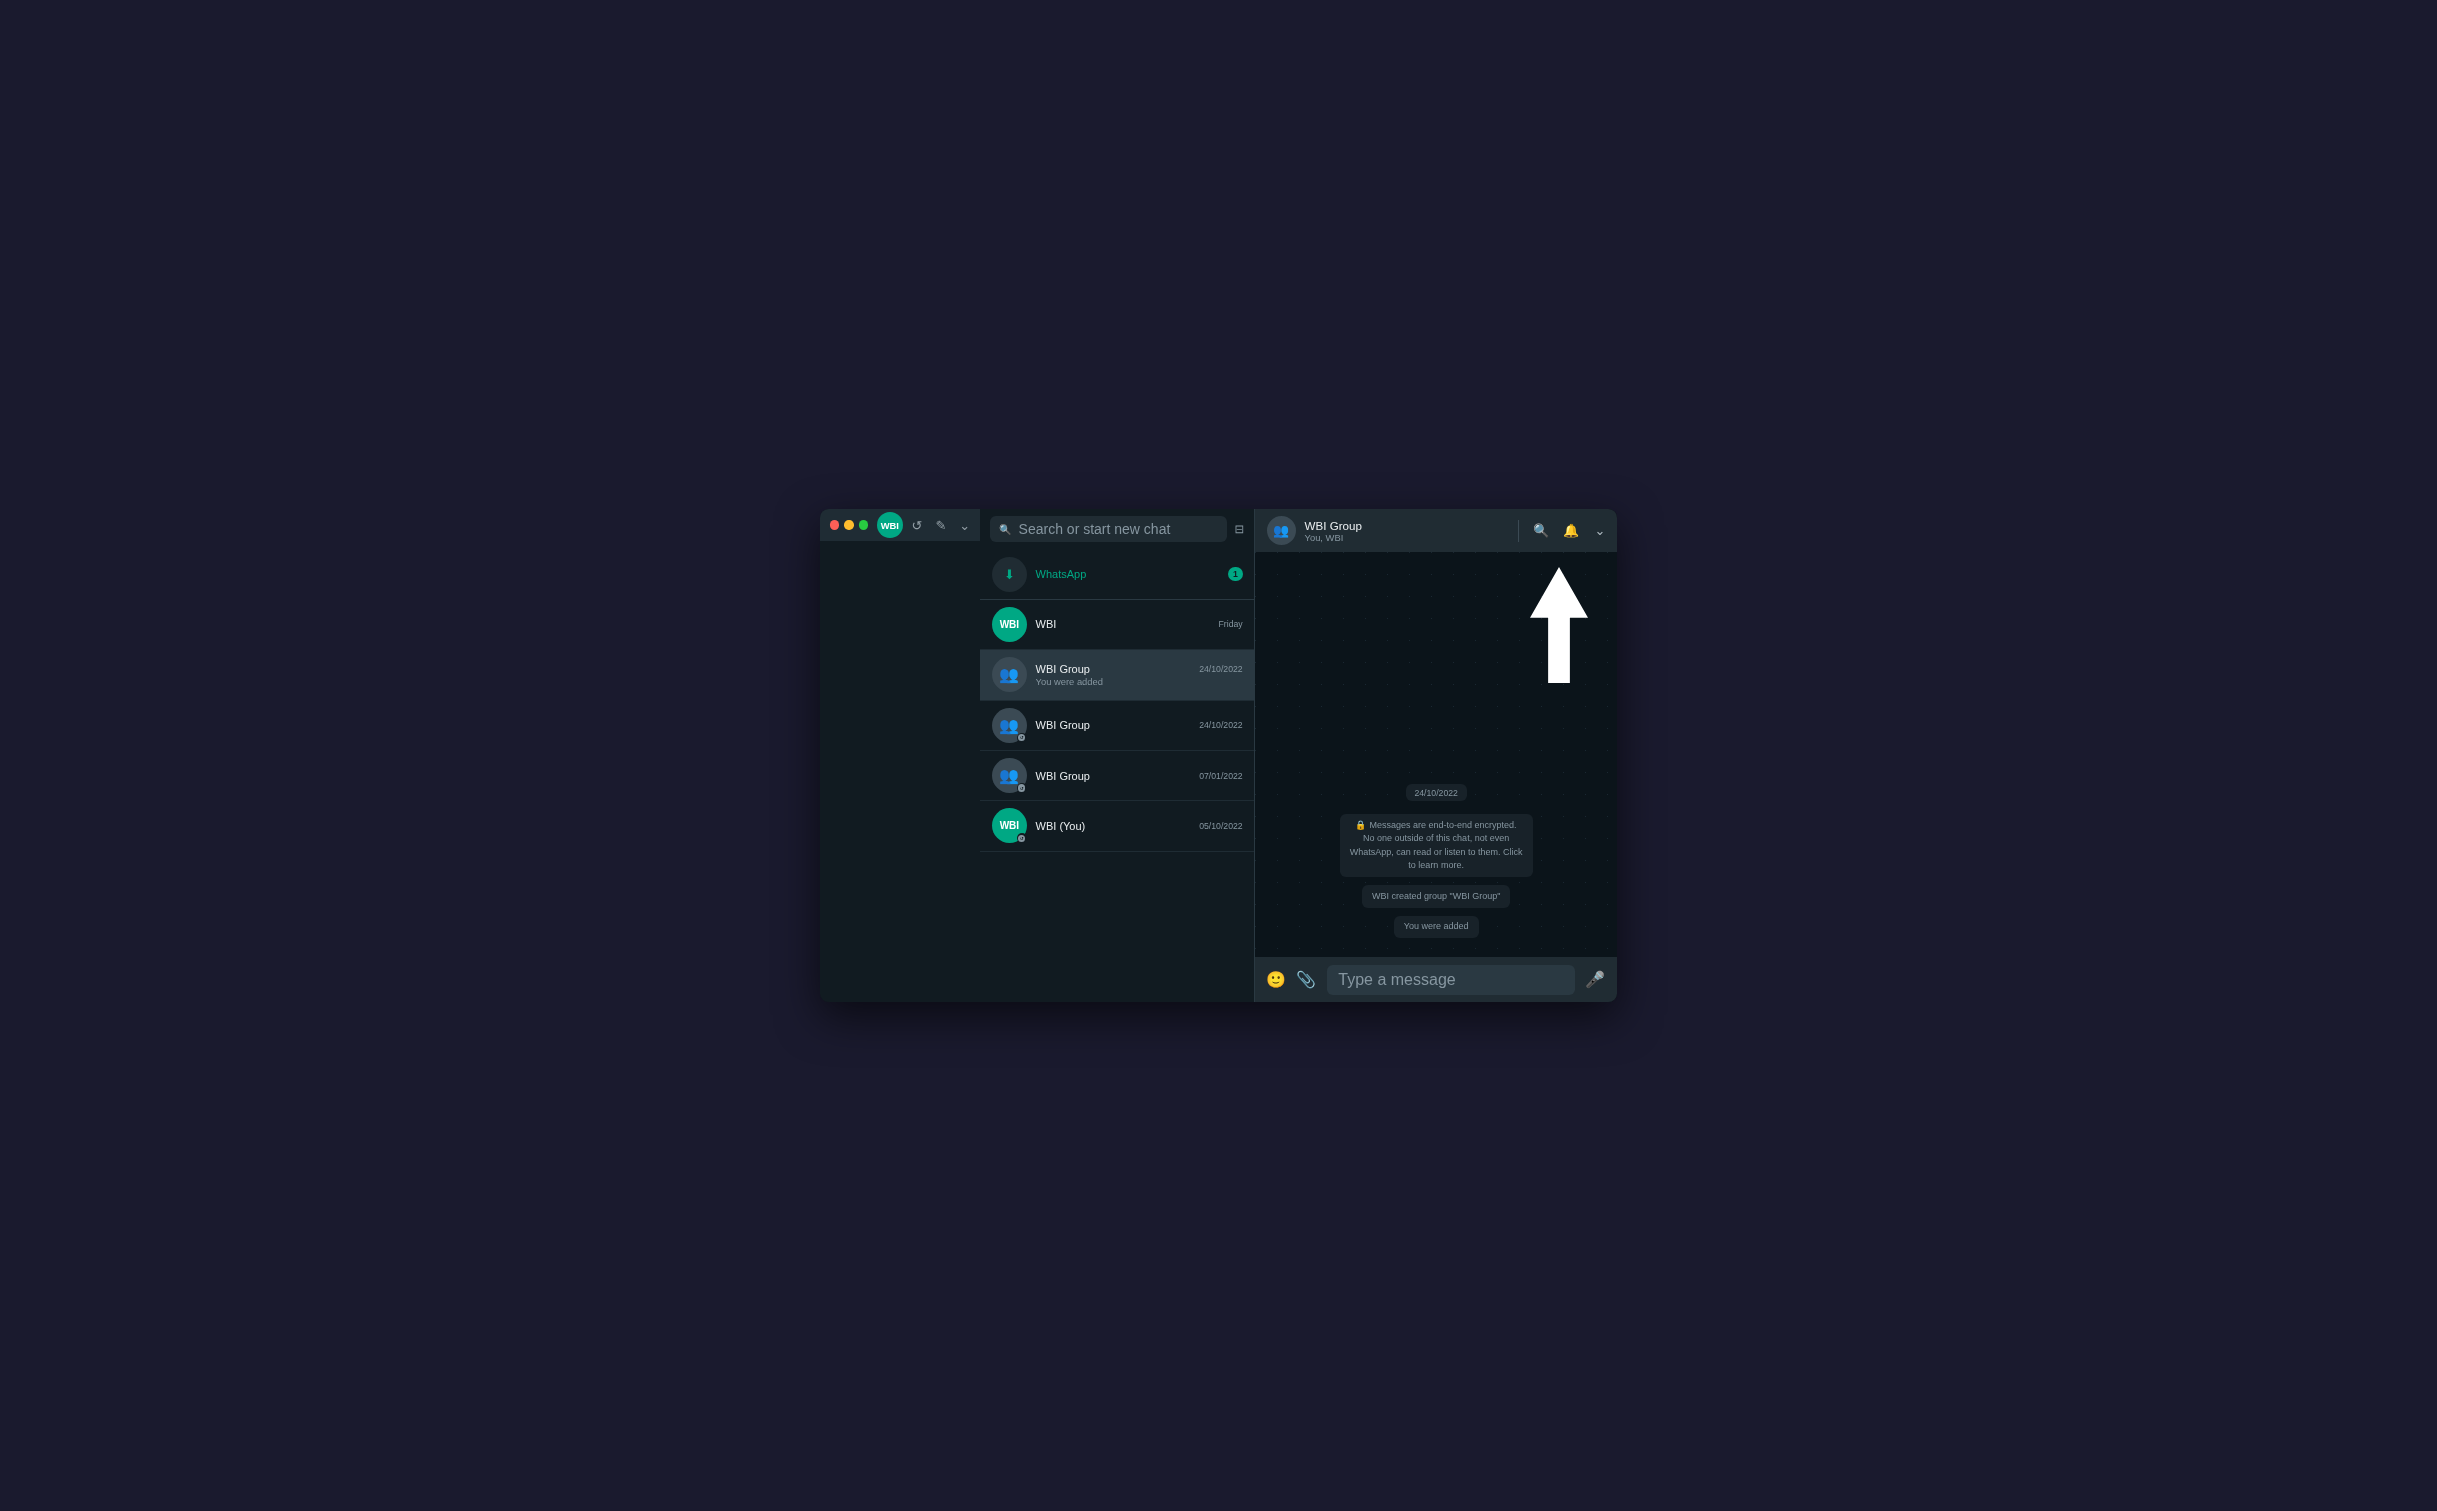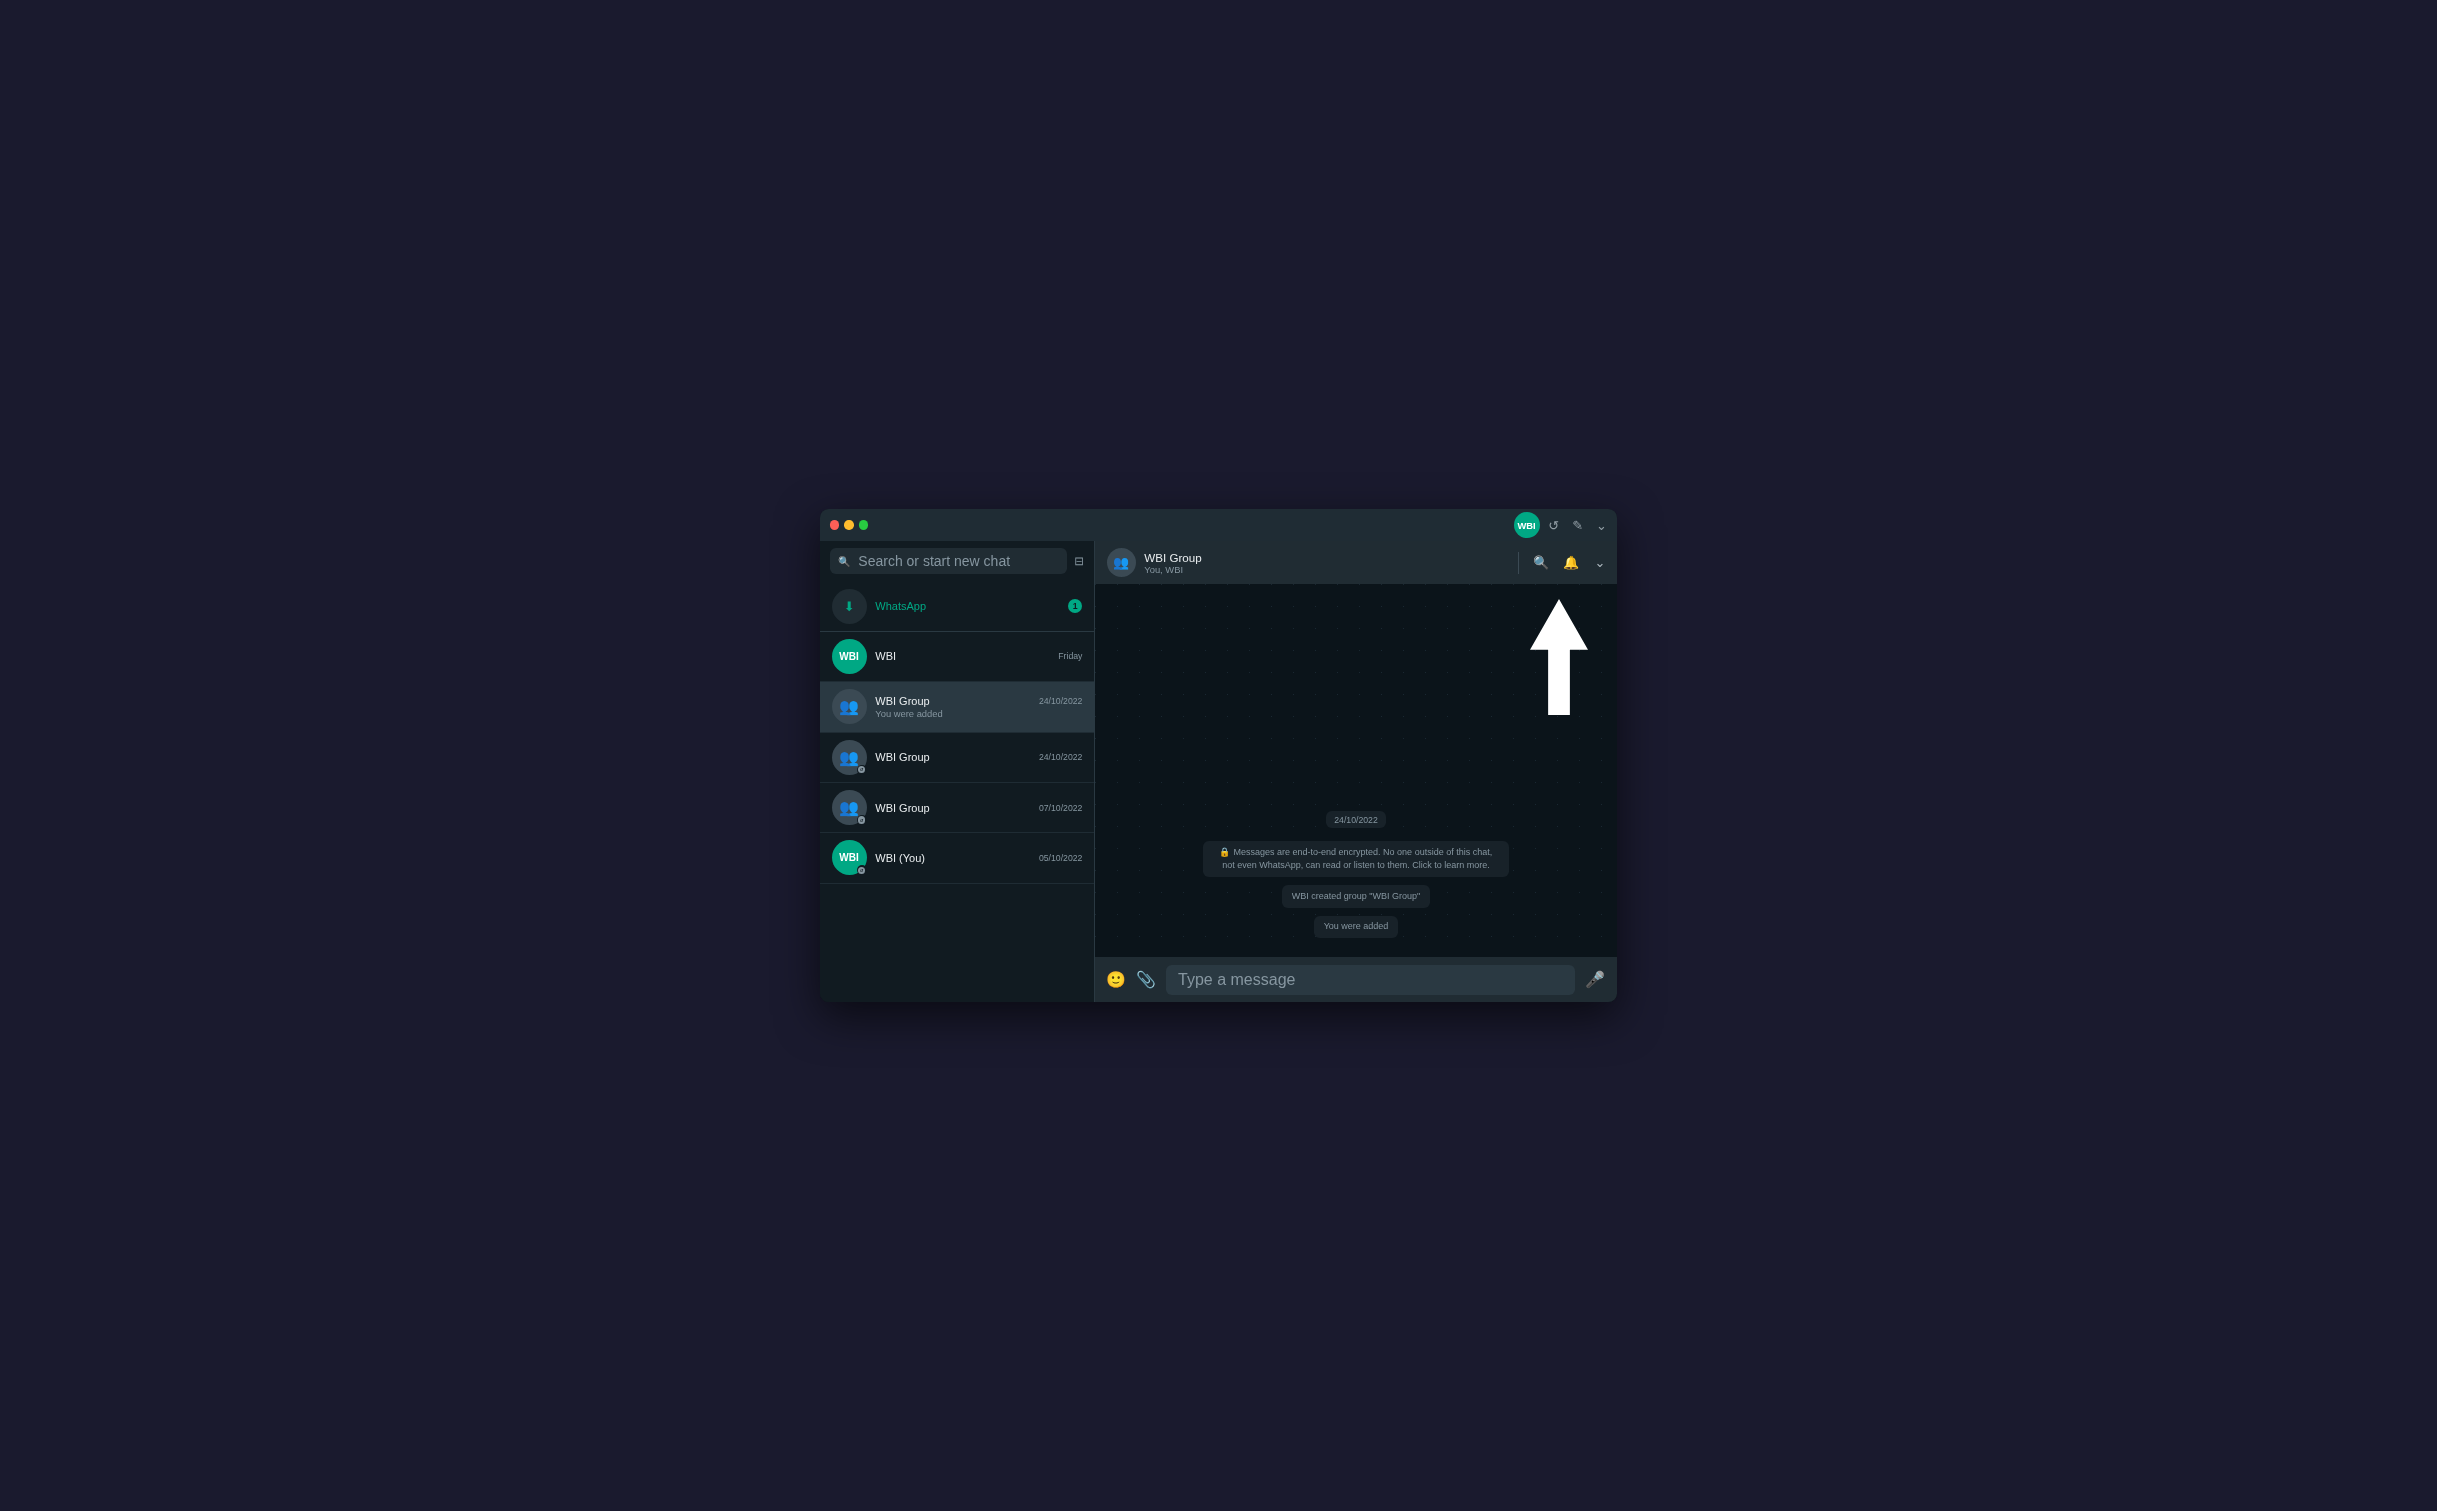--- a/index.html
+++ b/index.html
@@ -11,21 +11,21 @@
       min-height: 100vh;
       font-family: -apple-system, BlinkMacSystemFont, 'Segoe UI', sans-serif;
     }
     .window {
       width: 797px;
       height: 493px;
       background: #111b21;
       border-radius: 8.7px;
       overflow: hidden;
       display: flex;
-      flex-direction: column;
+      flex-direction: row;
       box-shadow: 0 14.5px 43px rgba(0,0,0,0.6);
     }
     .titlebar {
       background: #1f2c34;
       height: 32px;
       display: flex;
       align-items: center;
       padding: 0 10px;
       gap: 8.7px;
       flex-shrink: 0;
@@ -448,21 +448,21 @@
         <div class="chat-item">
           <div class="chat-avatar chat-avatar-gray" style="position:relative;">
             <span class="group-icon">👥</span>
             <div class="status-badge">
               <div class="status-badge-inner">↺</div>
             </div>
           </div>
           <div class="chat-info">
             <div class="chat-name-row">
               <span class="chat-name">WBI Group</span>
-              <span class="chat-time">07/10/2022</span>
+              <span class="chat-time">07/01/2022</span>
             </div>
           </div>
         </div>
 
         <div class="chat-item">
           <div class="chat-avatar chat-avatar-green" style="position:relative;">
             WBI
             <div class="status-badge">
               <div class="status-badge-inner">↺</div>
             </div>

